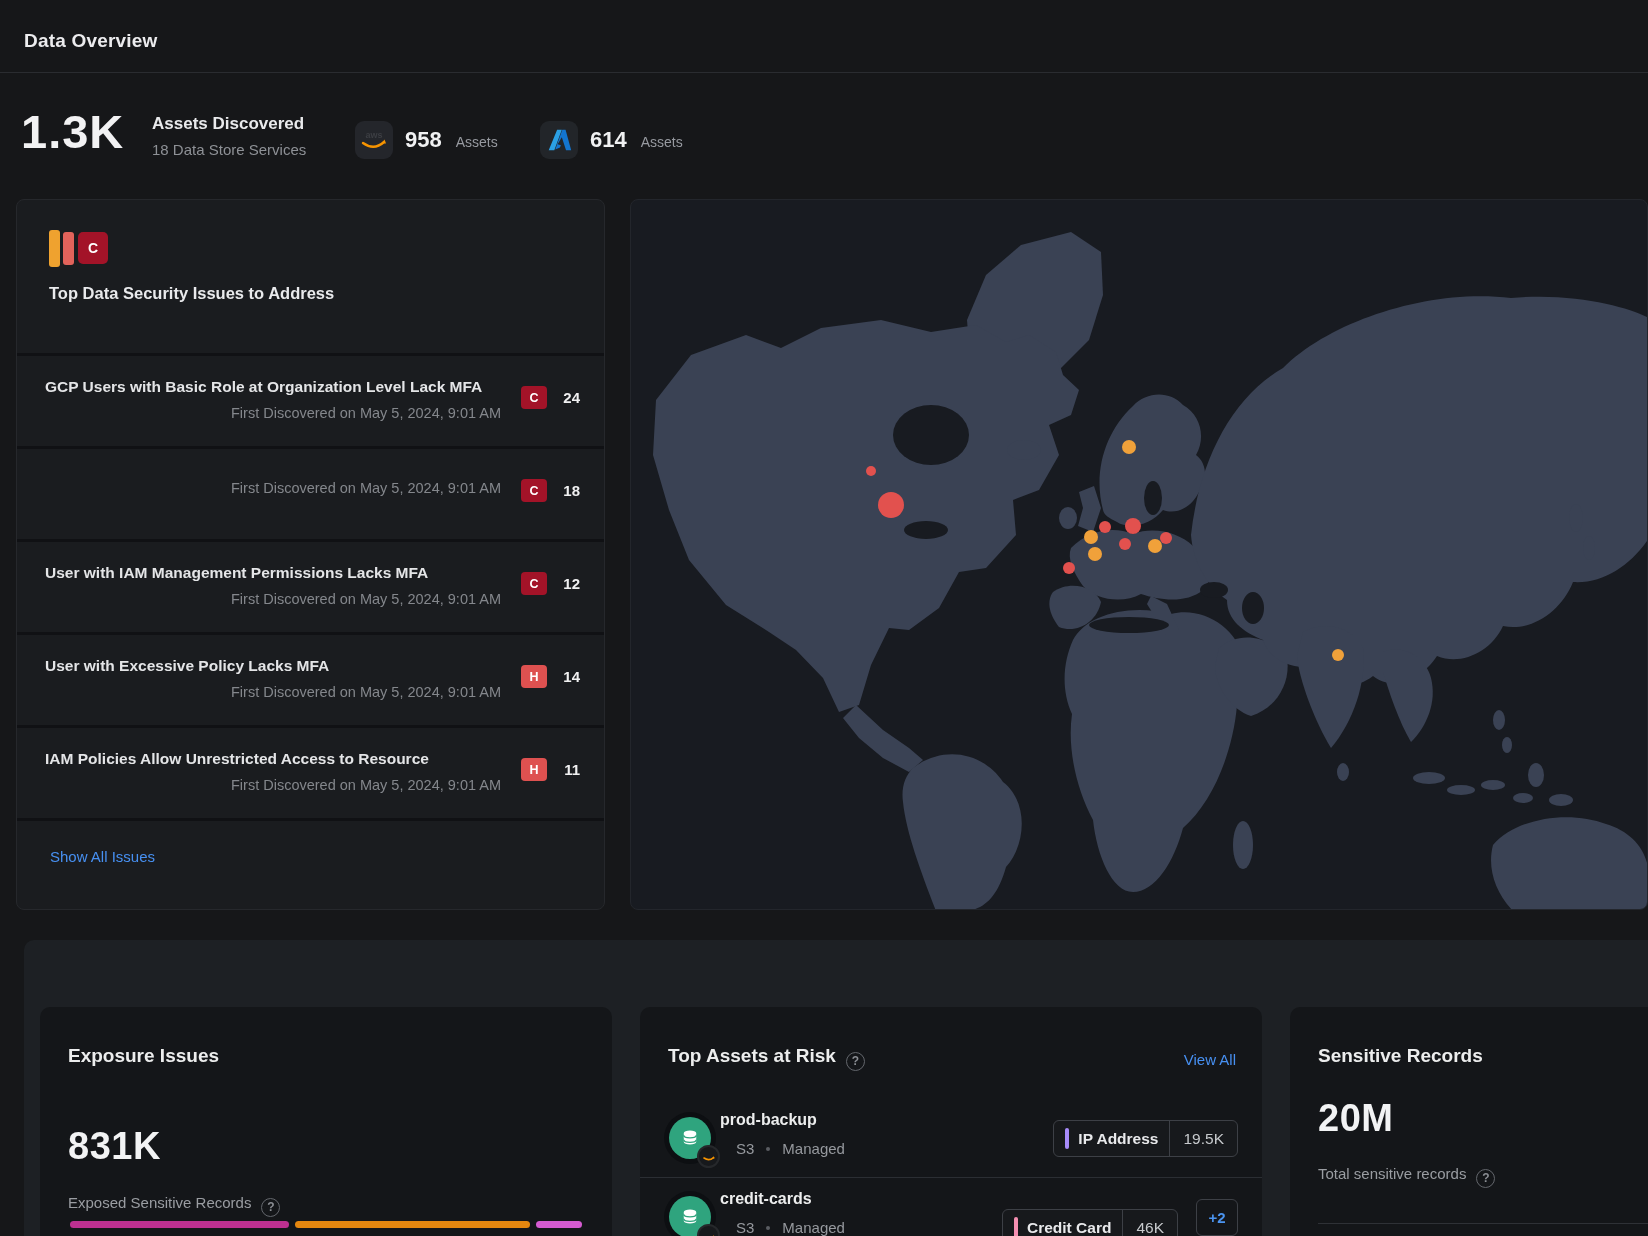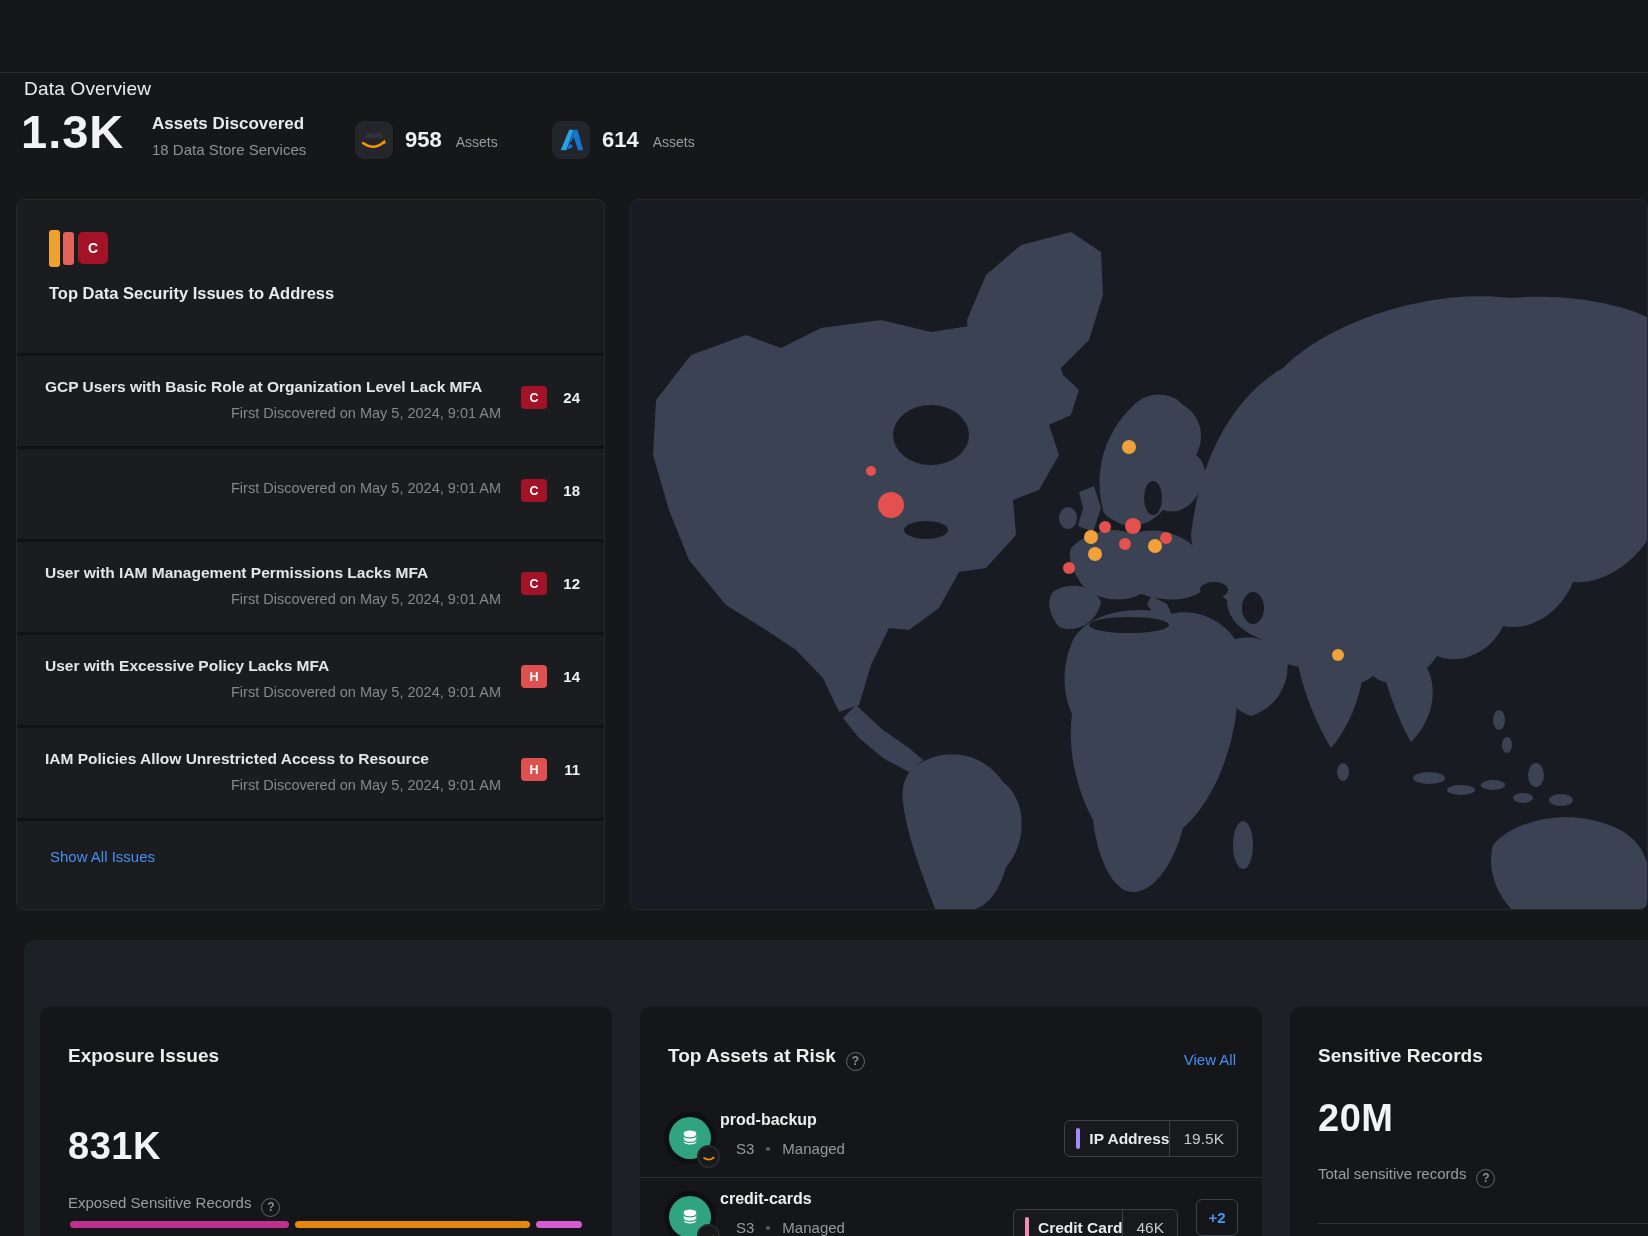--- a/index.html
+++ b/index.html
@@ -1,30 +1,30 @@
 <!DOCTYPE html>
 <html><head>
 <meta charset="utf-8">
 <style>
   * { margin:0; padding:0; box-sizing:border-box; }
   html,body { width:1648px; height:1236px; overflow:hidden; background:#161719;
               font-family:"Liberation Sans", sans-serif; color:#e6e7e9; }
 
   
-  .page-title { position:absolute; left:24px; top:30px; font-size:19px; font-weight:400; color:#ececee; letter-spacing:.2px;margin-top:48px; }
+  .page-title { position:absolute; left:24px; top:30px; font-size:19px; font-weight:700; color:#ececee; letter-spacing:.2px; }
   .header-divider { position:absolute; left:0; top:72px; width:1648px; height:1px; background:#2a2c30; }
 
   
   .big-number { position:absolute; left:21px; top:104px; font-size:47px; font-weight:700; color:#f2f2f3; letter-spacing:1px; }
   .stat-label-block { position:absolute; left:152px; top:114px; }
   .stat-label-main { font-size:17px; font-weight:700; color:#e9eaec; }
   .stat-label-sub { font-size:15px; color:#8e9196; margin-top:7px; }
   .provider-stat { position:absolute; top:121px; display:flex; align-items:center; gap:12px; }
   .provider-stat.aws { left:355px; }
-  .provider-stat.azure { left:552px; }
+  .provider-stat.azure { left:540px; }
   .provider-icon { width:38px; height:38px; border-radius:9px; background:#24262b; display:flex; align-items:center; justify-content:center; }
   .provider-value { font-size:22px; font-weight:700; color:#f0f1f2; }
   .provider-unit { font-size:14px; color:#979aa0; margin-left:2px; position:relative; top:2px; }
 
   
   .issues-card { position:absolute; left:16px; top:199px; width:589px; height:711px;
                  background:#1a1c1f; border:1px solid #26282c; border-radius:8px; overflow:hidden; }
   .issues-header { padding:29px 32px 0 32px; height:153px; }
   .stack-icon { display:flex; align-items:center; height:38px; margin-bottom:17px; }
   .stack-bar1 { width:11px; height:37px; border-radius:3px; background:#efa22f; }
@@ -77,21 +77,21 @@
   .db-icon-wrap { position:absolute; left:24px; top:13px; width:52px; height:52px; border-radius:50%; background:#0d0f12;
                   display:flex; align-items:center; justify-content:center; }
   .db-icon { width:42px; height:42px; border-radius:50%; background:#2fa47e; display:flex; align-items:center; justify-content:center; }
   .aws-badge { position:absolute; right:-4px; bottom:-4px; width:23px; height:23px; border-radius:50%;
                background:#17191c; border:2px solid #26282b; display:flex; align-items:center; justify-content:center; }
   .asset-name { position:absolute; left:80px; top:12px; font-size:16px; font-weight:600; color:#eceded; }
   .asset-sub { position:absolute; left:96px; top:41px; font-size:15px; color:#96999e; display:flex; align-items:center; gap:12px; }
   .dot-sep { width:4px; height:4px; border-radius:50%; background:#5a5d62; }
   .chip { position:absolute; display:flex; align-items:stretch; height:37px; border:1px solid #3d4046; border-radius:6px;
           background:rgba(255,255,255,.015); overflow:hidden; cursor:pointer; }
-  .chip-main { display:flex; align-items:center; gap:9px; padding:0 0 0 11px;text-align:right; }
+  .chip-main { display:flex; align-items:center; gap:9px; padding:0 11px 0 11px;text-align:right; }
   .chip-accent { width:4px; height:21px; border-radius:2px; }
   .chip-label { font-size:15.5px; font-weight:600; color:#e8e9eb; white-space:nowrap; }
   .chip-count { display:flex; align-items:center; padding:0 13px; border-left:1px solid #3d4046; font-size:15.5px; color:#c7cacd; }
   .chip-extra { position:absolute; display:flex; align-items:center; justify-content:center; height:37px; width:42px;
                 border:1px solid #3d4046; border-radius:6px; color:#4b94f0; font-size:15px; font-weight:600; cursor:pointer; }
   .records-divider { position:absolute; left:28px; top:216px; width:354px; height:1px; background:#2e3136; }
 </style>
 </head>
 <body>
 

